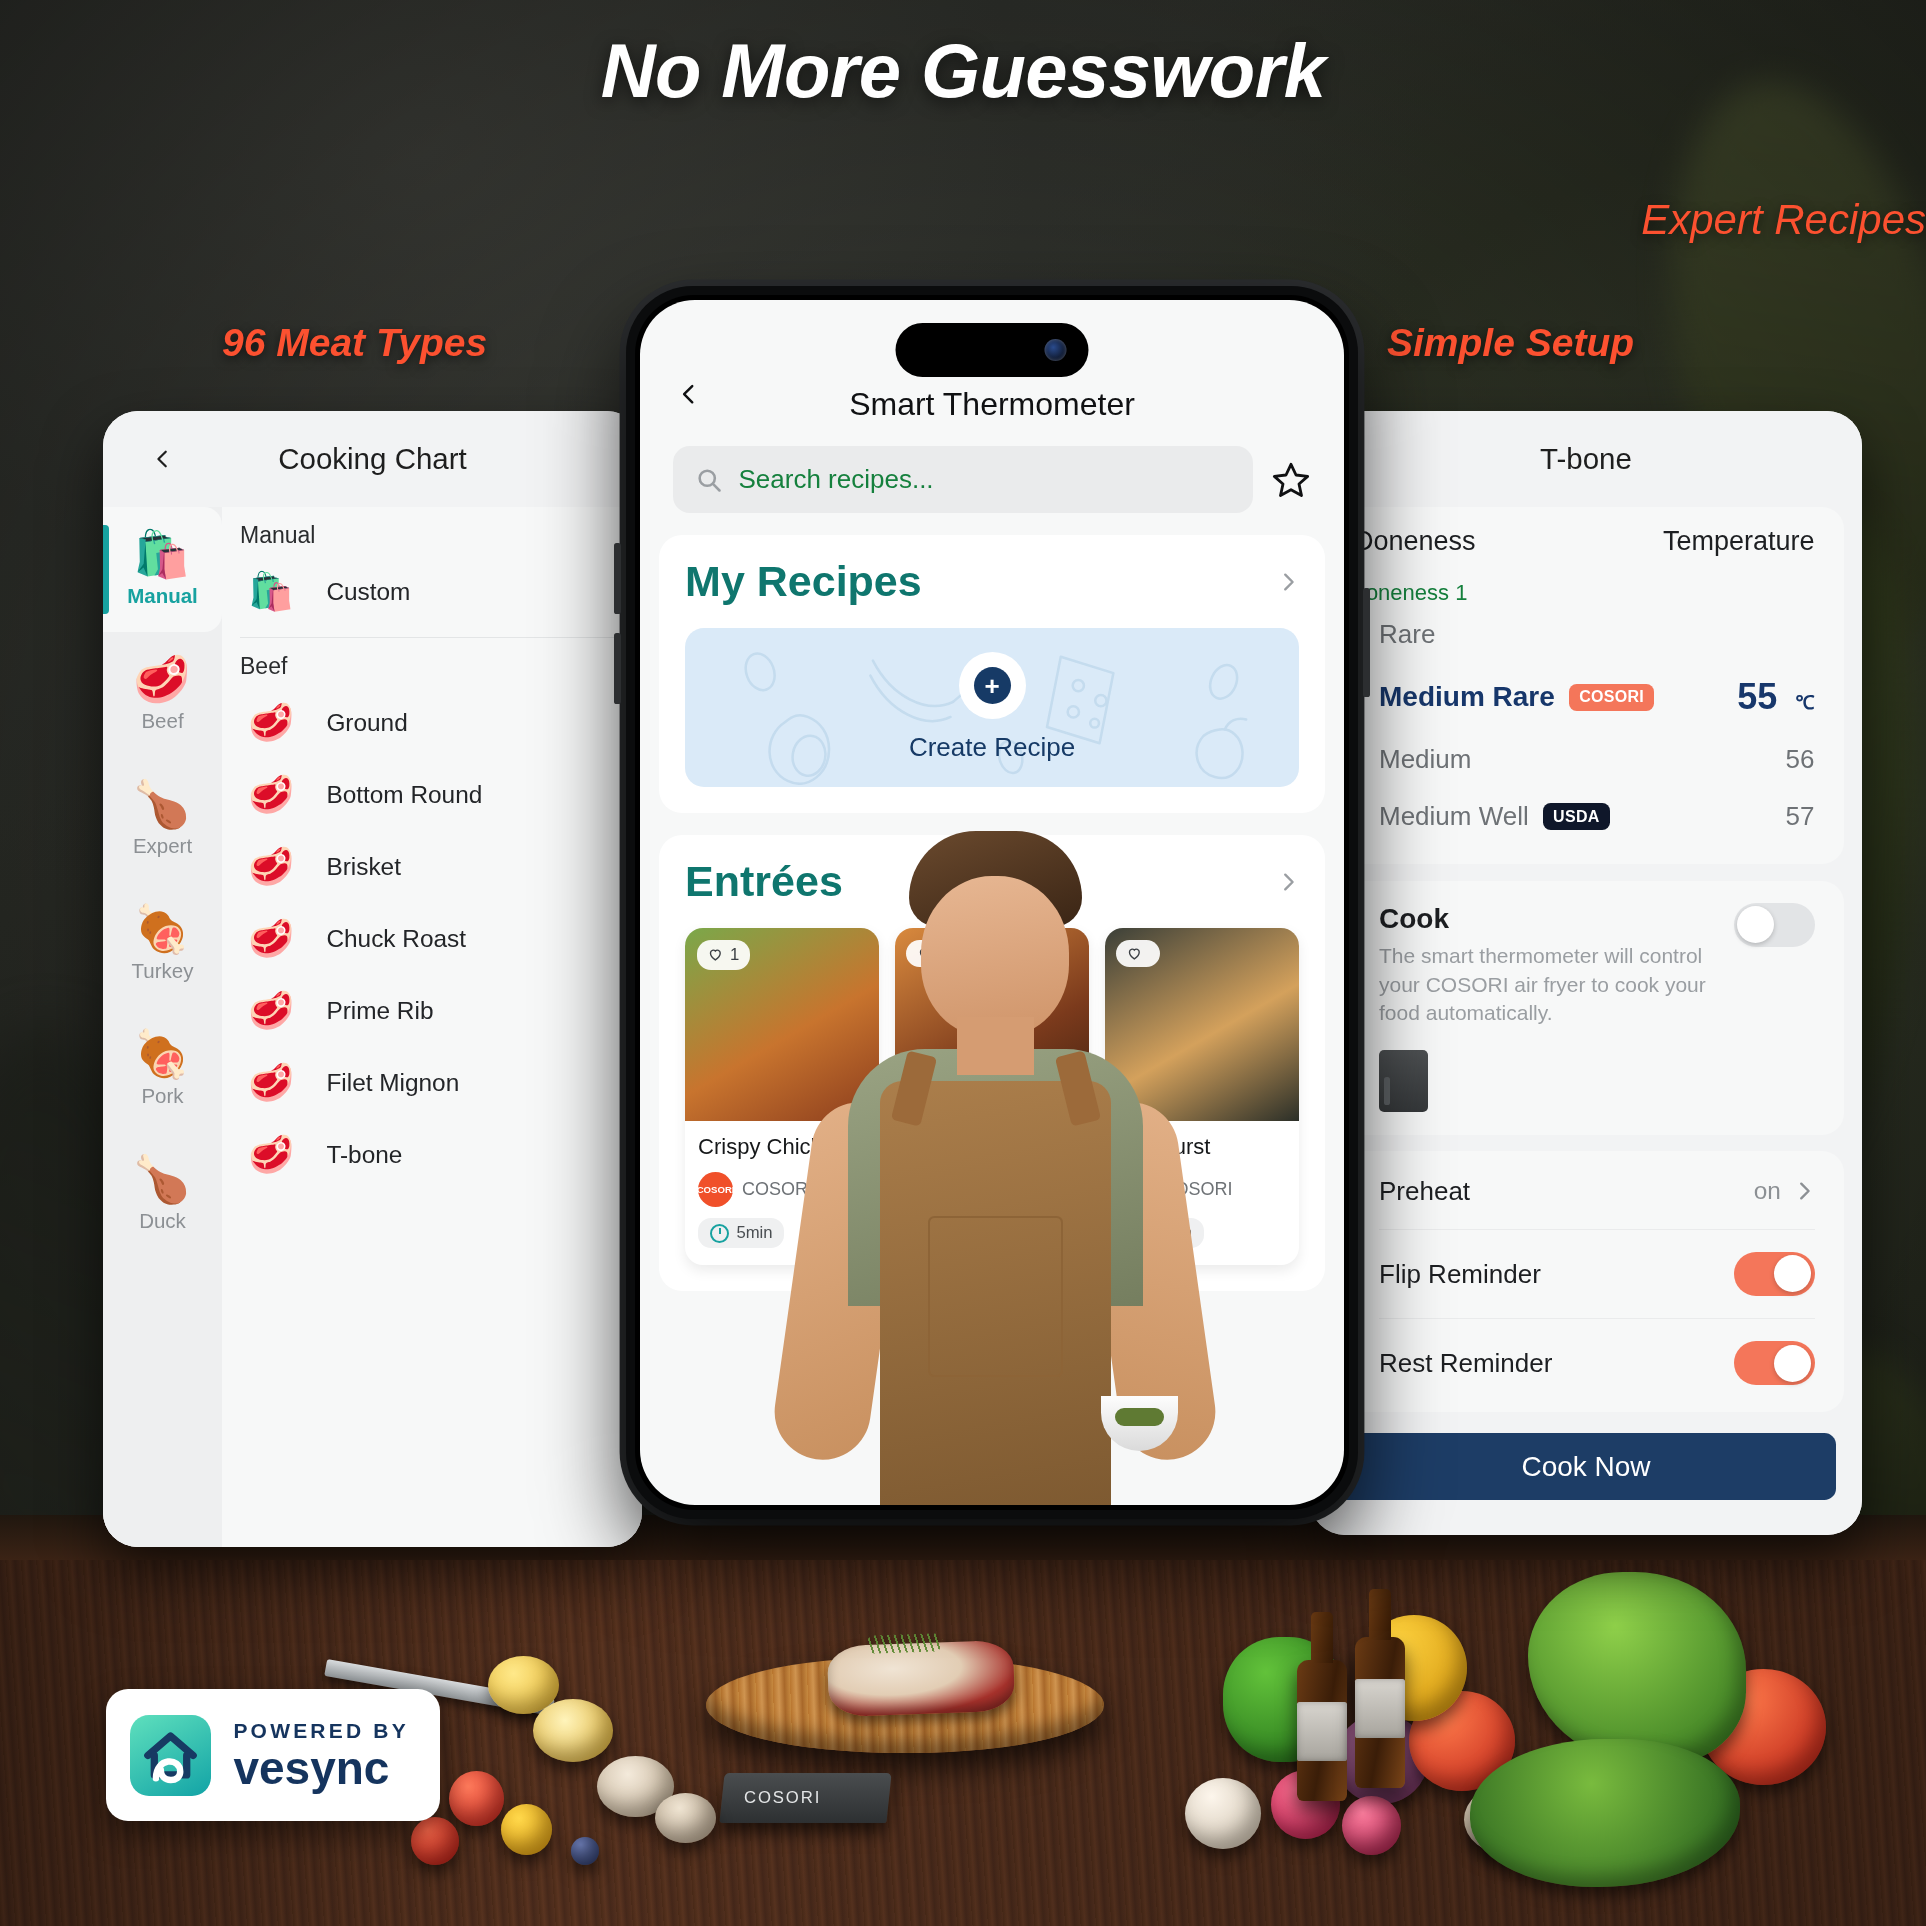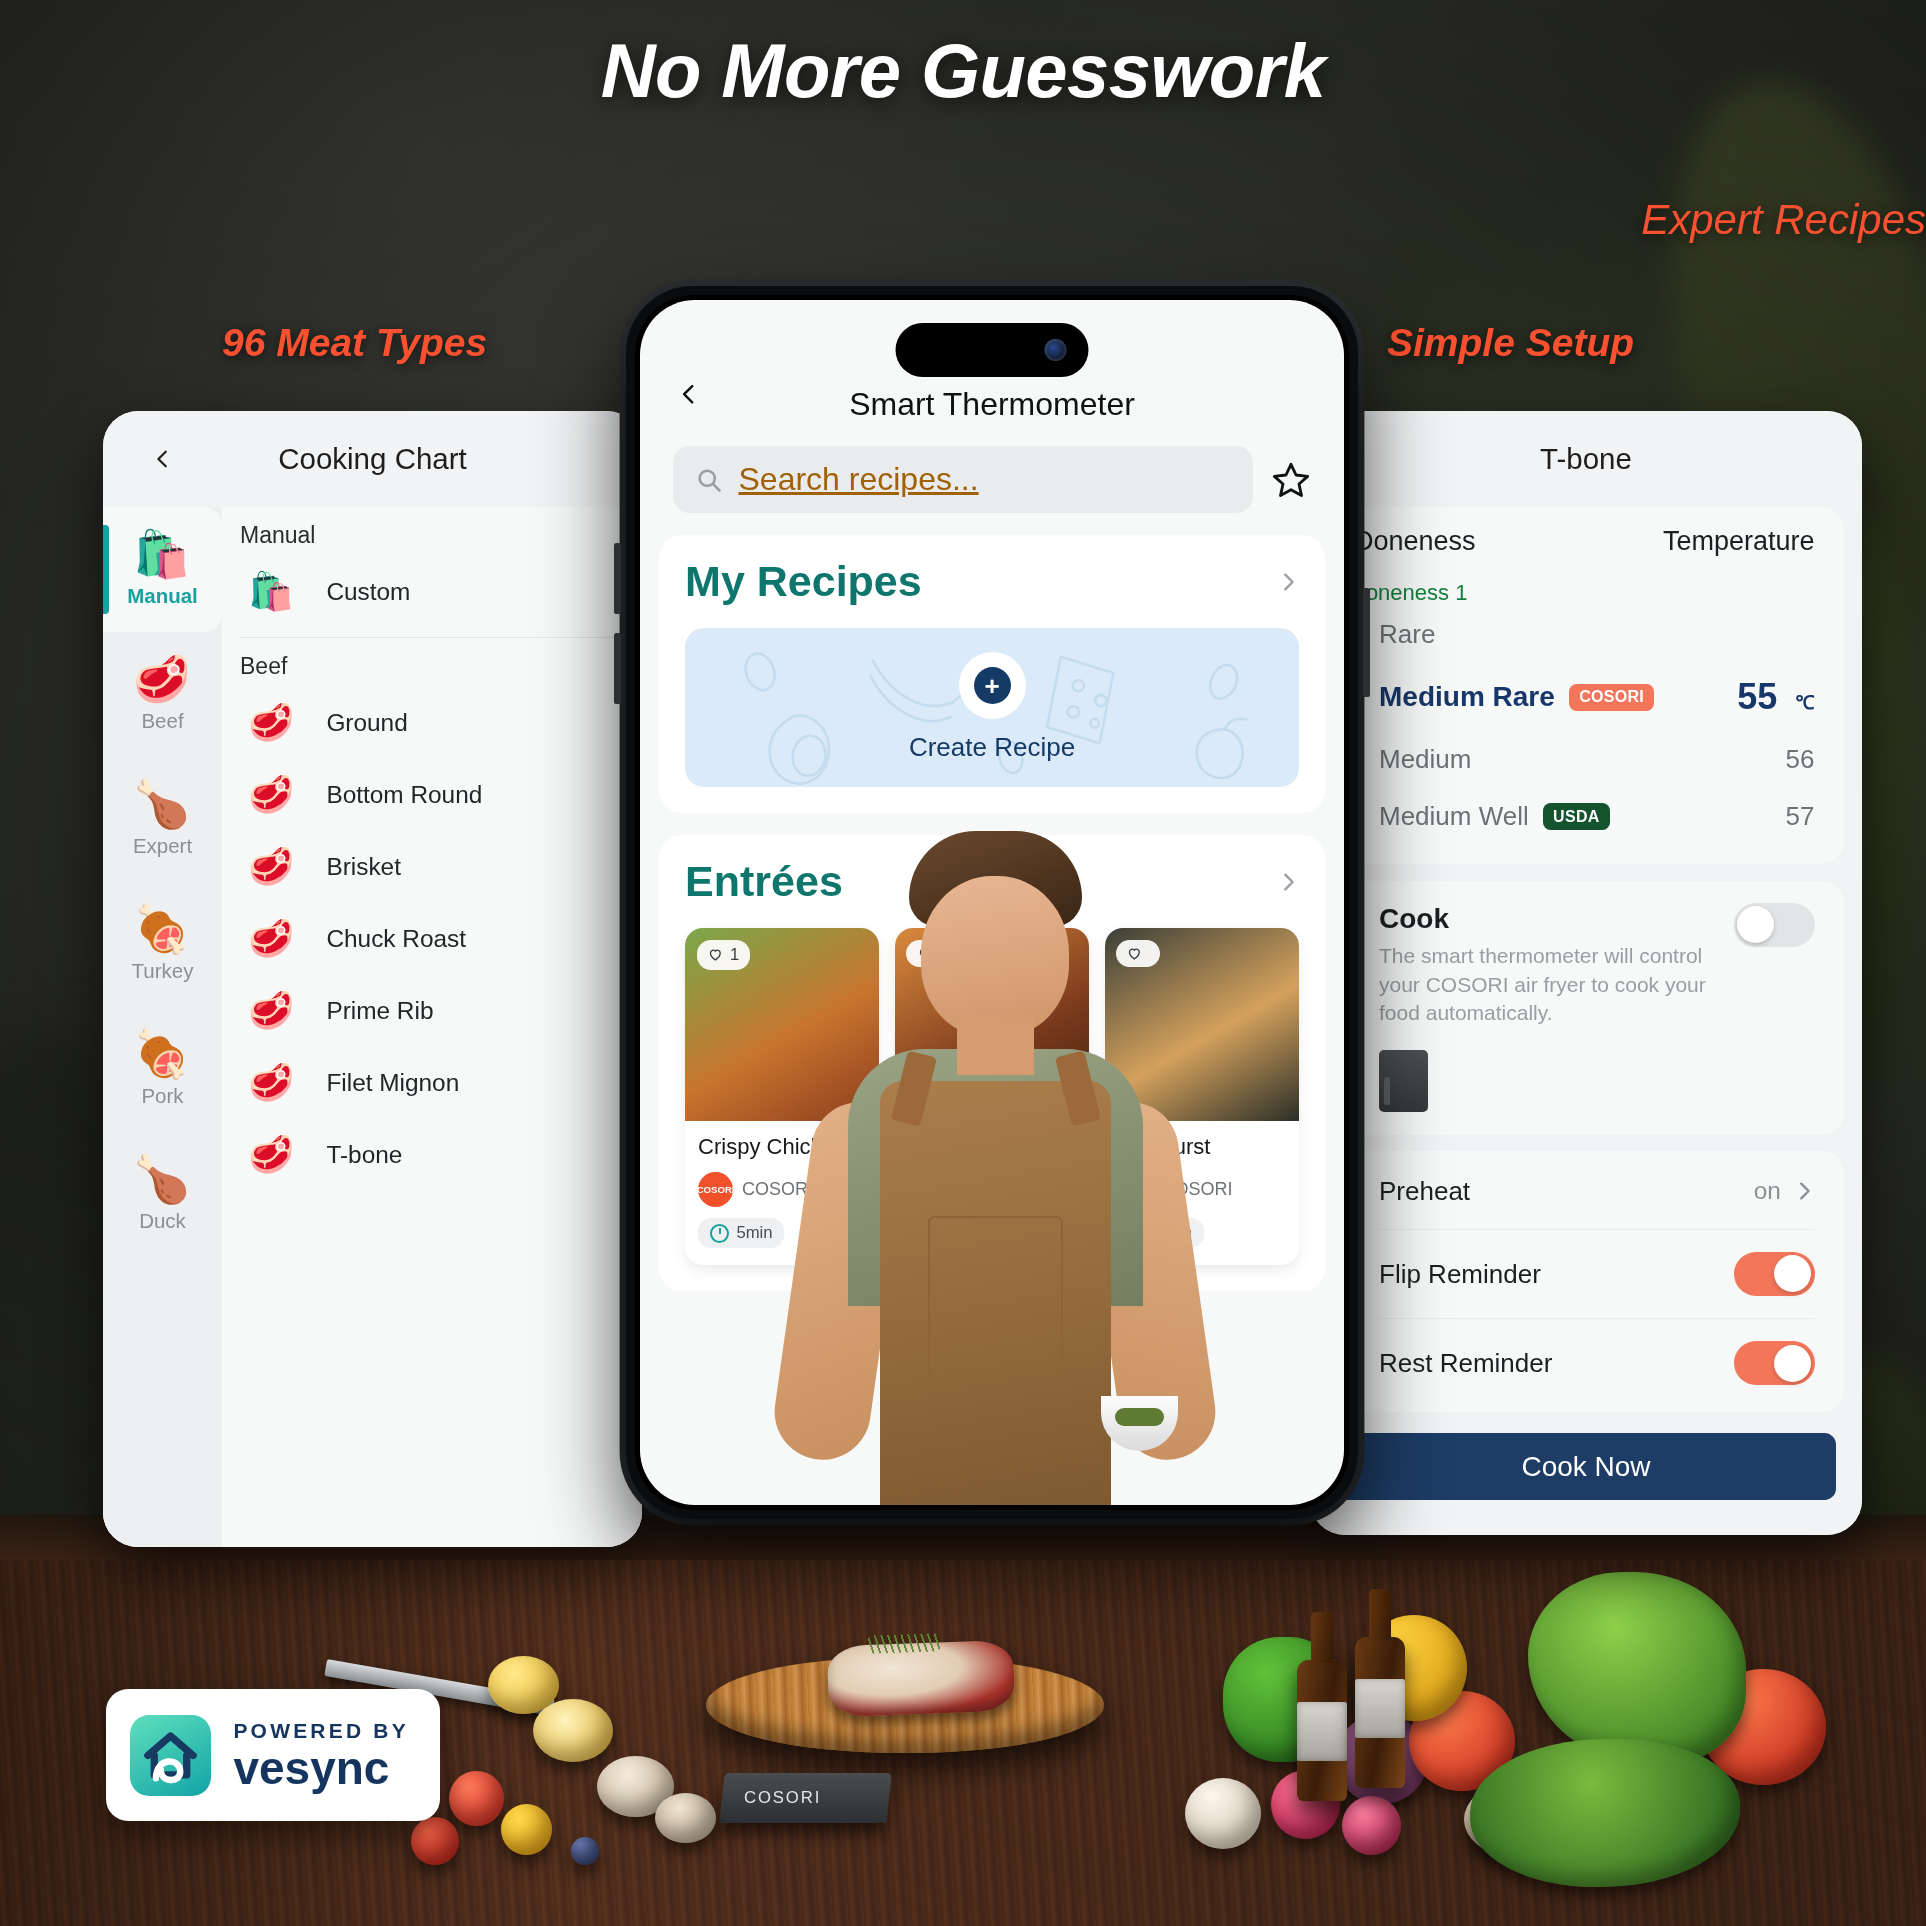--- a/index.html
+++ b/index.html
@@ -182,21 +182,21 @@
   .tb-row .ln{ display:flex; align-items:center; gap:14px; }
   .tb-row .dn{ font-size:26px; color:#6e7276; }
   .tb-row .tp{ font-size:26px; color:#6e7276; }
   .tb-row.sel .dn{ color:#17376b; font-weight:bold; font-size:28px; }
   .tb-row.sel .tp{ color:#17376b; font-weight:bold; font-size:36px; }
   .badge{
     font-size:16px; font-weight:bold; color:#fff; border-radius:7.7px;
     padding:4.5px 10.3px; letter-spacing:0.3px;
   }
   .badge.cosori{ background:#f4765a; }
-  .badge.usda{ background:#14532d; }
+  .badge.usda{ background:#0f172a; }
   .unit{ font-size:19px; color:#17376b; font-weight:bold; margin-left:10.3px; }
 
   .cook-card{ position:relative; }
   .cook-card h4{ font-size:28px; color:#1d1f22; font-weight:bold; }
   .cook-card p{ font-size:21px; color:#9a9ea2; line-height:1.35; margin-top:7.7px; }
   .fryer{
     width:49px; height:62px; margin-top:22px; border-radius:5.1px;
     background:linear-gradient(180deg,#4d5052,#35383a);
     position:relative;
   }
@@ -252,21 +252,21 @@
   }
   .sb-side{ position:absolute; background:#2c2e30; border-radius:2.6px; }
   .c-head{ padding:86px 0 0 0; text-align:center; position:relative; }
   .c-head .t{ font-size:32px; color:#101113; }
   .c-head .bk{ position:absolute; left:37px; top:82px; width:24.4px; height:24.4px; }
   .search-wrap{ display:flex; align-items:center; gap:18px; padding:23px 33px 0 33px; }
   .search{
     flex:1; height:67px; background:#eaebec; border-radius:16.7px;
     display:flex; align-items:center; gap:15.4px; padding:0 22px;
   }
-  .search .ph{ font-size:32px; color:#a16207;text-decoration:underline; }
+  .search .ph{ font-size:26px; color:#15803d; }
   .star{ width:40px; height:40px; flex:0 0 auto; }
 
   .sec{
     background:#fff; border-radius:23px; margin:22px 19px 0 19px; padding:22px 26px 26px 26px;
   }
   .sec-head{ display:flex; align-items:center; justify-content:space-between; }
   .sec-head .h{ font-size:43px; font-weight:bold; color:#0f766e; }
   .chev{ width:22px; height:22px; color:#9a9ea2; }
 
   .create{

